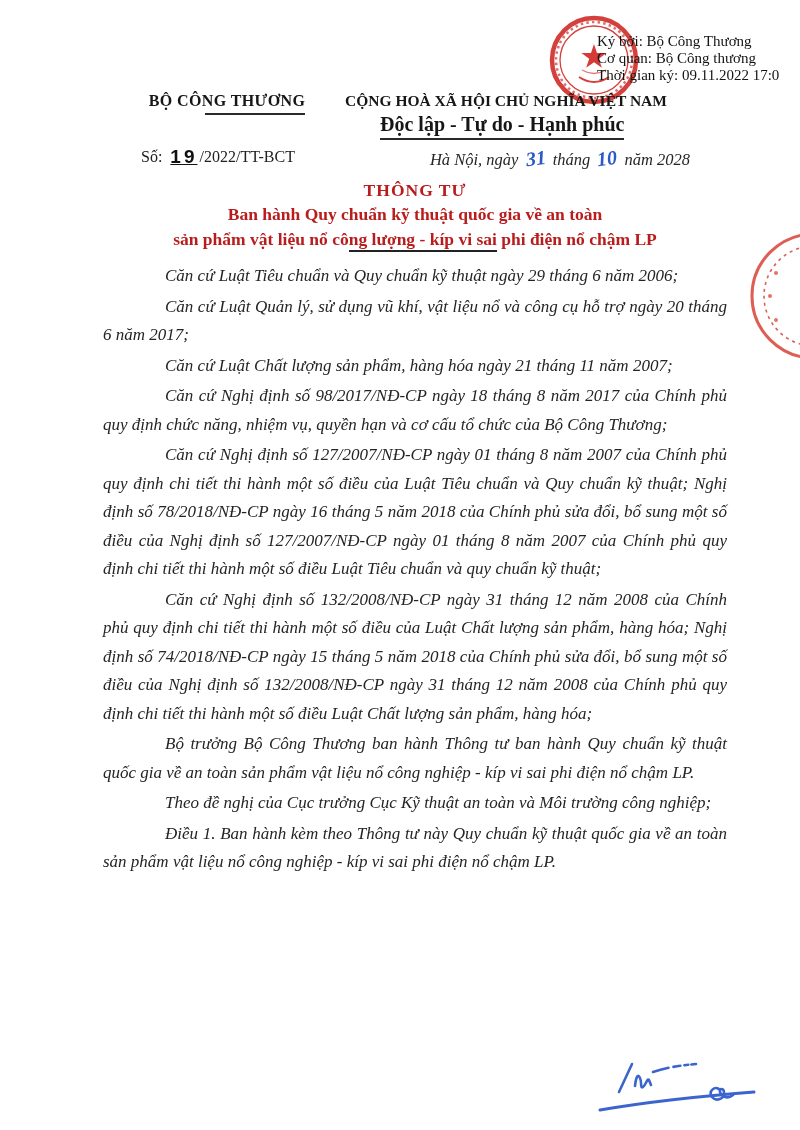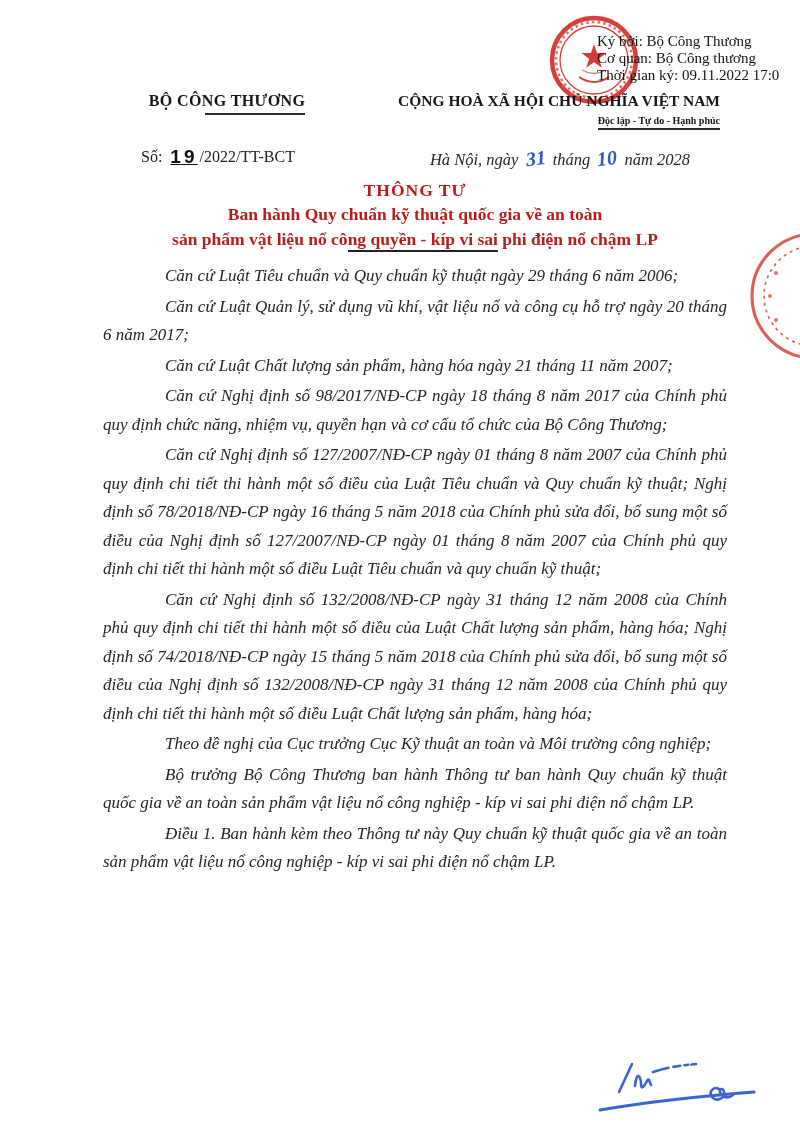--- a/index.html
+++ b/index.html
@@ -14,25 +14,25 @@
     position:absolute;left:597px;top:33px;width:203px;height:54px;
     font-size:15px;line-height:17px;color:#131313;white-space:nowrap;overflow:hidden;
   }
   
   .ministry{
     position:absolute;left:127px;top:92px;width:200px;text-align:center;
     font-weight:bold;font-size:16px;letter-spacing:.4px;color:#161616;
   }
   .ministry-underline{width:100px;border-top:2px solid #2a2a2a;margin:3px 0 0 78px;}
   .national{
-    position:absolute;left:345px;top:92px;width:375px;text-align:right;color:#161616;
+    position:absolute;left:345px;top:92px;width:375px;text-align:left;color:#161616;
   }
   .national-l1{font-weight:bold;font-size:15.5px;}
-  .national-l2{font-weight:bold;font-size:10px;display:inline-block;
-    border-bottom:2px solid #2a2a2a;padding-bottom:2px;margin-top:3px;}
+  .national-l2{font-weight:bold;font-size:20px;display:inline-block;
+    border-bottom:2px solid #2a2a2a;padding-bottom:2px;margin-top:3px;margin-left:35px;}
   .doc-number{position:absolute;left:141px;top:146px;font-size:16px;color:#222;}
   .doc-number .stamped{
     font-family:"Liberation Sans",sans-serif;font-weight:bold;font-size:19px;
     letter-spacing:3px;color:#111;vertical-align:-1px;padding:0 2px 0 8px;text-decoration:underline;
   }
   .date-line{
     position:absolute;left:400px;top:147px;width:320px;text-align:center;
     font-style:italic;font-size:16.5px;color:#262626;
   }
   .hand-digit{
@@ -98,33 +98,33 @@
     <span>Hà Nội, ngày</span>
     <span class="hand-digit">31</span>
     <span>tháng</span>
     <span class="hand-digit">10</span>
     <span>năm 2028</span>
   </div>
 
   <div class="title-block">
     <div class="title-heading">THÔNG TƯ</div>
     <div class="title-line">Ban hành Quy chuẩn kỹ thuật quốc gia về an toàn</div>
-    <div class="title-line"><span>sản phẩm vật liệu nổ cô</span><span class="u-part">ng quyền - kíp vi sai</span><span> phi điện nổ chậm LP</span></div>
+    <div class="title-line"><span>sản phẩm vật liệu nổ cô</span><span class="u-part">ng lượng - kíp vi sai</span><span> phi điện nổ chậm LP</span></div>
   </div>
 
   <div class="body-text">
     <div>
         <p>Căn cứ Luật Tiêu chuẩn và Quy chuẩn kỹ thuật ngày 29 tháng 6 năm 2006;</p>
         <p>Căn cứ Luật Quản lý, sử dụng vũ khí, vật liệu nổ và công cụ hỗ trợ ngày 20 tháng 6 năm 2017;</p>
         <p>Căn cứ Luật Chất lượng sản phẩm, hàng hóa ngày 21 tháng 11 năm 2007;</p>
         <p>Căn cứ Nghị định số 98/2017/NĐ-CP ngày 18 tháng 8 năm 2017 của Chính phủ quy định chức năng, nhiệm vụ, quyền hạn và cơ cấu tổ chức của Bộ Công Thương;</p>
         <p>Căn cứ Nghị định số 127/2007/NĐ-CP ngày 01 tháng 8 năm 2007 của Chính phủ quy định chi tiết thi hành một số điều của Luật Tiêu chuẩn và Quy chuẩn kỹ thuật; Nghị định số 78/2018/NĐ-CP ngày 16 tháng 5 năm 2018 của Chính phủ sửa đổi, bổ sung một số điều của Nghị định số 127/2007/NĐ-CP ngày 01 tháng 8 năm 2007 của Chính phủ quy định chi tiết thi hành một số điều Luật Tiêu chuẩn và quy chuẩn kỹ thuật;</p>
         <p>Căn cứ Nghị định số 132/2008/NĐ-CP ngày 31 tháng 12 năm 2008 của Chính phủ quy định chi tiết thi hành một số điều của Luật Chất lượng sản phẩm, hàng hóa; Nghị định số 74/2018/NĐ-CP ngày 15 tháng 5 năm 2018 của Chính phủ sửa đổi, bổ sung một số điều của Nghị định số 132/2008/NĐ-CP ngày 31 tháng 12 năm 2008 của Chính phủ quy định chi tiết thi hành một số điều Luật Chất lượng sản phẩm, hàng hóa;</p>
+        <p>Bộ trưởng Bộ Công Thương ban hành Thông tư ban hành Quy chuẩn kỹ thuật quốc gia về an toàn sản phẩm vật liệu nổ công nghiệp - kíp vi sai phi điện nổ chậm LP.</p>
         <p>Theo đề nghị của Cục trưởng Cục Kỹ thuật an toàn và Môi trường công nghiệp;</p>
-        <p>Bộ trưởng Bộ Công Thương ban hành Thông tư ban hành Quy chuẩn kỹ thuật quốc gia về an toàn sản phẩm vật liệu nổ công nghiệp - kíp vi sai phi điện nổ chậm LP.</p>
       </div>
     <p class="dieu1"><span class="lbl">Điều 1.</span><span> Ban hành kèm theo Thông tư này Quy chuẩn kỹ thuật quốc gia về an toàn sản phẩm vật liệu nổ công nghiệp - kíp vi sai phi điện nổ chậm LP.</span></p>
   </div>
 
   <div class="seal-side">
     <svg width="58" height="138" viewBox="0 0 58 138">
       <g fill="none" stroke="#d4372b" opacity="0.8">
         <circle cx="72" cy="68" r="62" stroke-width="3"></circle>
         <circle cx="72" cy="68" r="50" stroke-width="1.6" stroke-dasharray="3 4"></circle>
       </g>

